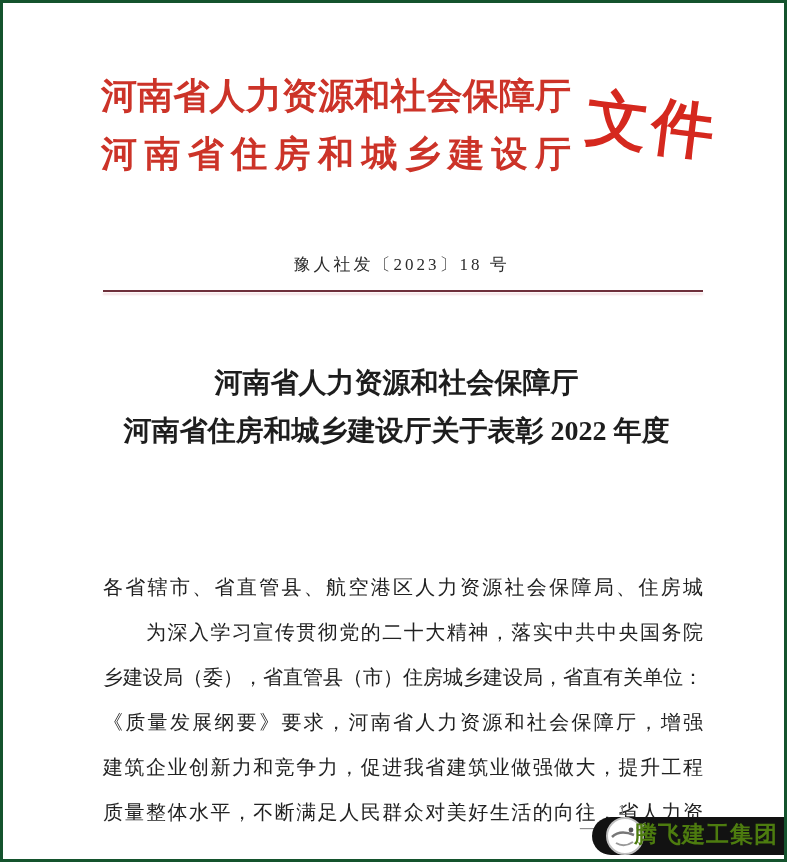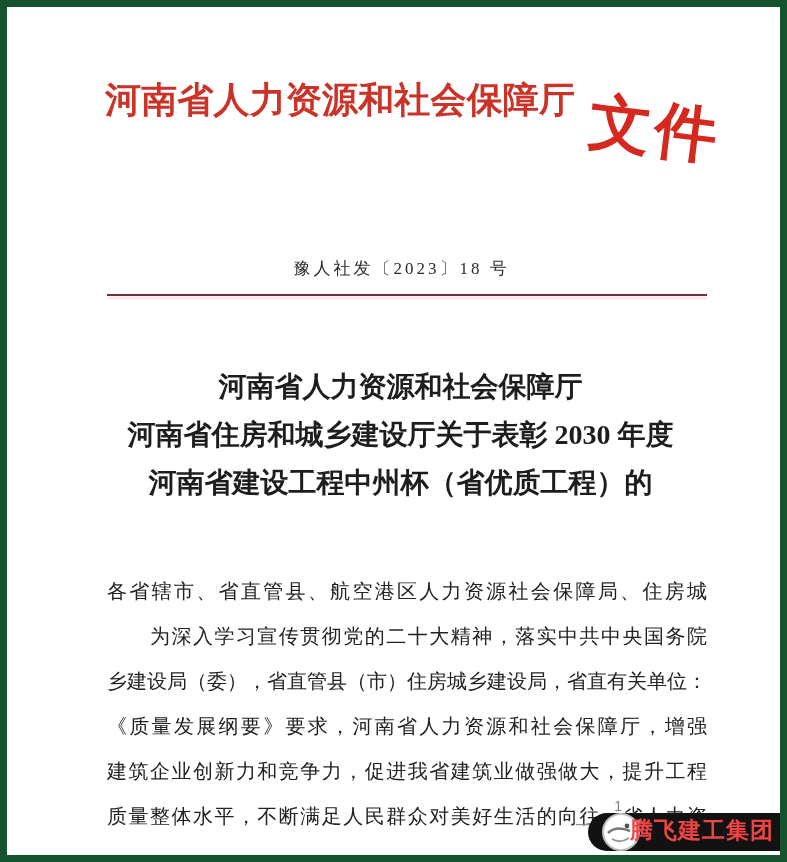--- a/index.html
+++ b/index.html
@@ -1,20 +1,20 @@
 <!DOCTYPE html>
 <html><head>
 <meta charset="utf-8">
 <style>
   html,body { margin:0; padding:0; background:#ffffff; }
   .page {
     position:relative;
     width:787px; height:862px;
     background:#ffffff;
-    border:7px solid #14532d;
+    border:3px solid #14532d;
     box-sizing:border-box;
     overflow:hidden;
     font-family:"Liberation Serif","DejaVu Serif",serif;
   }
 
   
   .header { position:absolute; top:64px; left:98px; width:616px; display:flex; }
   .agency { width:472px; font-weight:bold; }
   .agency .aline {
     font-size:36px; line-height:58px;
@@ -78,32 +78,32 @@
   }
 </style>
 </head>
 <body>
 
 <div class="page">
 
   <div class="header">
     <div class="agency">
       <div class="aline" style="color: rgb(204, 51, 40);">河南省人力资源和社会保障厅</div>
+      <div class="aline" style="color: rgb(204, 51, 40);">河南省住房和城乡建设厅</div>
     </div>
     <div class="doctype" style="color: rgb(213, 40, 30);">文件</div>
   </div>
 
   <div class="docnum">豫人社发〔2023〕18 号</div>
 
   <div class="divider" style="background: rgb(110, 47, 58);"></div>
 
   <div class="title">
     <div>河南省人力资源和社会保障厅</div>
-    <div>河南省住房和城乡建设厅关于表彰 2030 年度</div>
-    <div>河南省建设工程中州杯（省优质工程）的</div>
+    <div>河南省住房和城乡建设厅关于表彰 2022 年度</div>
   </div>
 
   <div class="bodytext">
     <div class="bline just">各省辖市、省直管县、航空港区人力资源社会保障局、住房城</div>
     <div class="bline just">　　为深入学习宣传贯彻党的二十大精神，落实中共中央国务院</div>
     <div class="bline">乡建设局（委），省直管县（市）住房城乡建设局，省直有关单位：</div>
     <div class="bline just">《质量发展纲要》要求，河南省人力资源和社会保障厅，增强</div>
     <div class="bline just">建筑企业创新力和竞争力，促进我省建筑业做强做大，提升工程</div>
     <div class="bline just">质量整体水平，不断满足人民群众对美好生活的向往，省人力资</div>
   </div>
@@ -112,16 +112,16 @@
     <span class="page-dash">—</span>
     <span class="page-num">1</span>
     <div class="wm-bar" style="background: rgb(18, 18, 18);"></div>
     <svg class="wm-logo" viewBox="0 0 42 42">
       <circle cx="21" cy="21" r="18" fill="#ffffff" stroke="#bfbfbf" stroke-width="2"></circle>
       <circle cx="27" cy="15" r="2.4" fill="#555555"></circle>
       <path d="M8 22 Q16 14 30 20" fill="none" stroke="#777777" stroke-width="2.5"></path>
       <path d="M12 28 Q20 33 29 27" fill="none" stroke="#999999" stroke-width="2"></path>
       <path d="M33 13 L40 9 L36 17 Z" fill="#ffffff" stroke="#bbbbbb" stroke-width="1.5"></path>
     </svg>
-    <span class="wm-text" style="color: #ef4444;">腾飞建工集团</span>
+    <span class="wm-text" style="color: #4d7c0f;">腾飞建工集团</span>
   </div>
 
 </div>
 
 </body></html>

